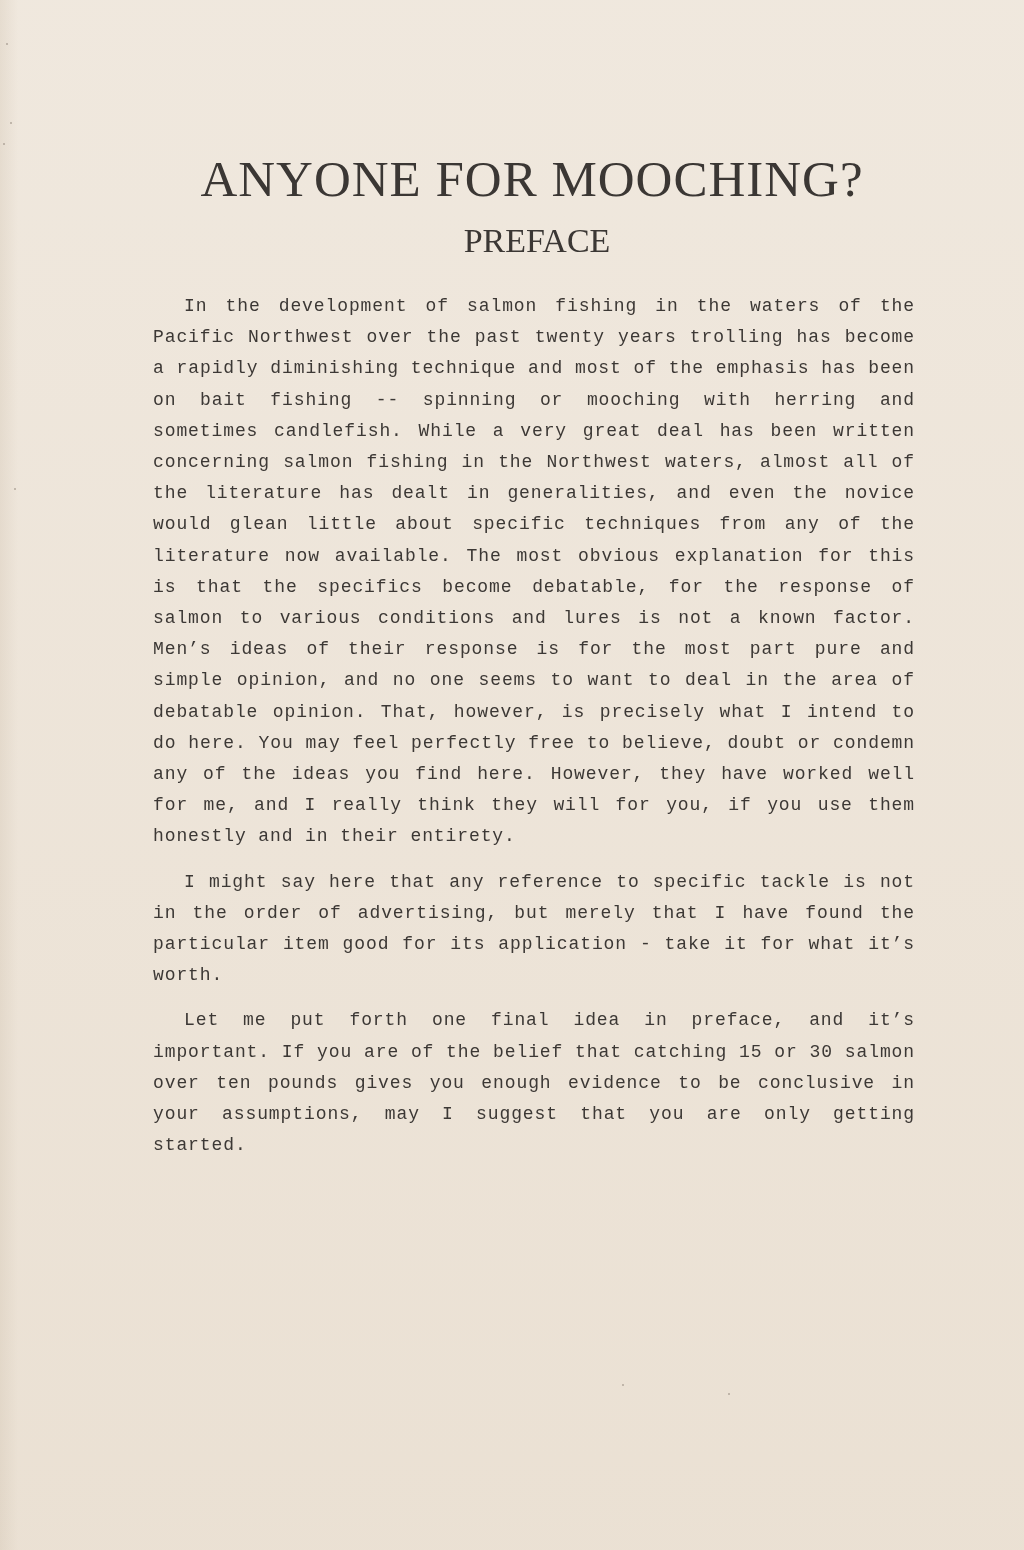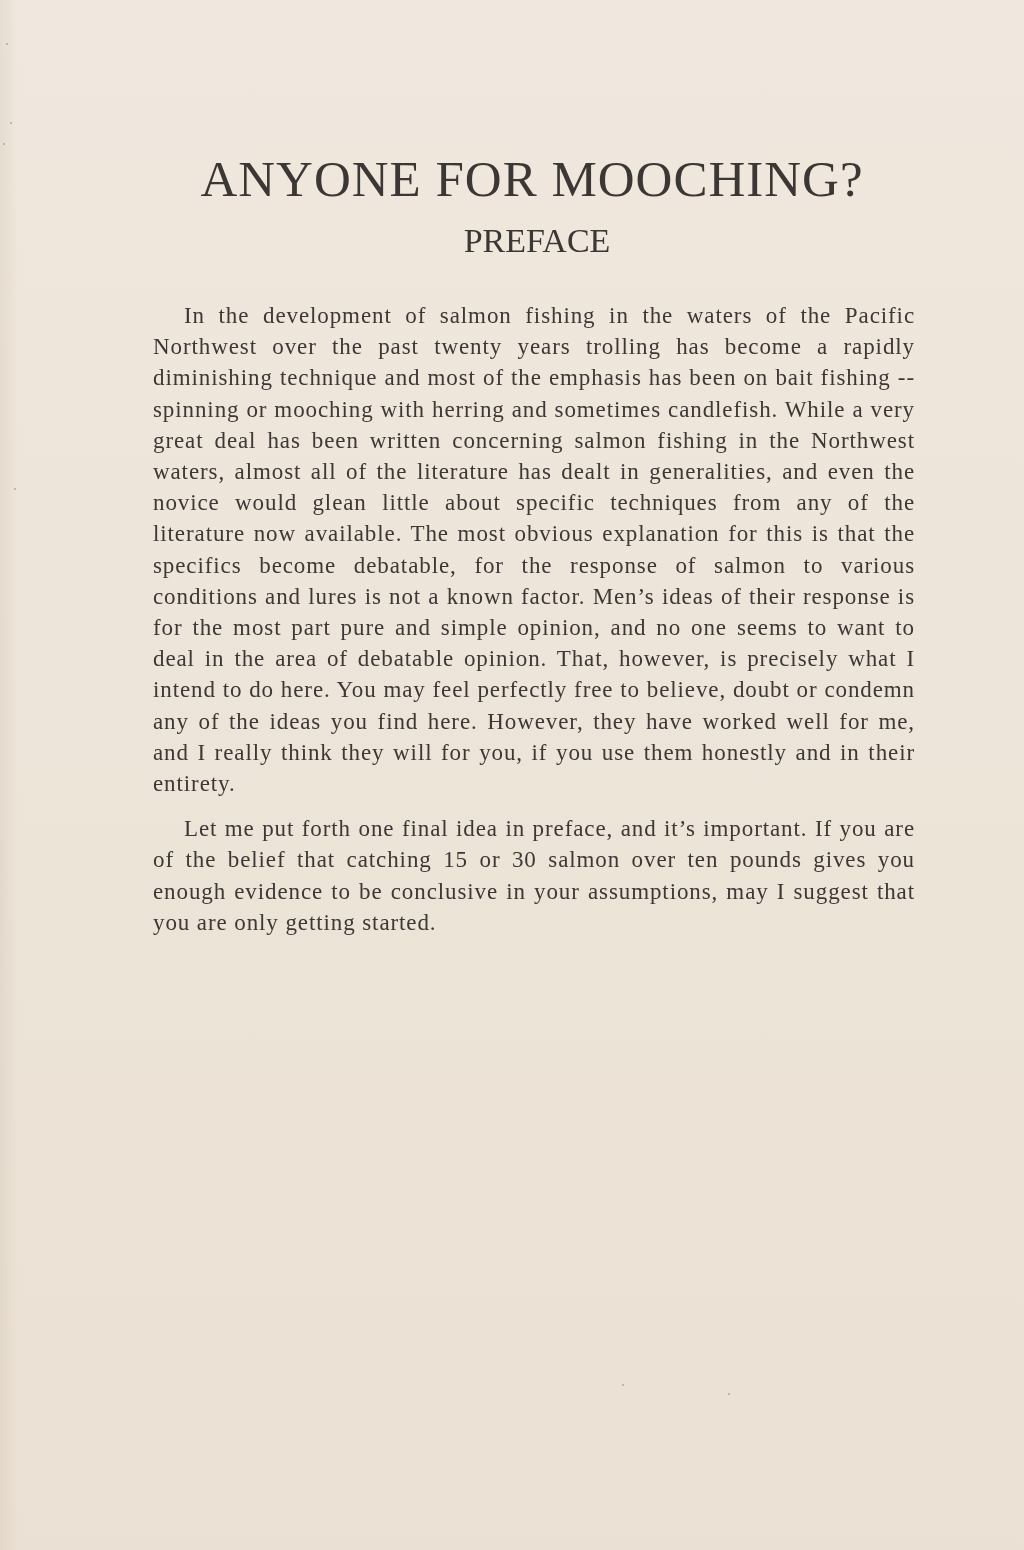--- a/index.html
+++ b/index.html
@@ -44,25 +44,25 @@
     width: 1074px;
     text-align: center;
     font-family: "Liberation Serif", "DejaVu Serif", serif;
     font-size: 34px;
     color: #3b3734;
     margin: 0;
     font-weight: normal;
   }
   .body-text {
     position: absolute;
-    top: 300px;
+    top: 291px;
     left: 153px;
     width: 762px;
-    font-family: Liberation Serif, serif;
-    font-size: 23px;
+    font-family: Liberation Mono, monospace;
+    font-size: 18px;
     line-height: 31.2px;
     letter-spacing: 0.9px;
     color: #3c3835;
     text-align: justify;
   }
   .body-text p {
     margin: 0 0 14px 0;
     text-indent: 31px;
   }
   .speck {
@@ -75,20 +75,21 @@
 </style>
 </head>
 <body>
 
 <div class="page">
   <h1 class="title">ANYONE FOR MOOCHING?</h1>
   <h2 class="subtitle">PREFACE</h2>
 
   <div class="body-text">
     <p>In the development of salmon fishing in the waters of the Pacific Northwest over the past twenty years trolling has become a rapidly diminishing technique and most of the emphasis has been on bait fishing -- spinning or mooching with herring and sometimes candlefish. While a very great deal has been written concerning salmon fishing in the Northwest waters, almost all of the literature has dealt in generalities, and even the novice would glean little about specific techniques from any of the literature now available. The most obvious explanation for this is that the specifics become debatable, for the response of salmon to various conditions and lures is not a known factor. Men’s ideas of their response is for the most part pure and simple opinion, and no one seems to want to deal in the area of debatable opinion. That, however, is precisely what I intend to do here. You may feel perfectly free to believe, doubt or condemn any of the ideas you find here. However, they have worked well for me, and I really think they will for you, if you use them honestly and in their entirety.</p>
+    <p>I might say here that any reference to specific tackle is not in the order of advertising, but merely that I have found the particular item good for its application - take it for what it’s worth.</p>
     <p>Let me put forth one final idea in preface, and it’s important. If you are of the belief that catching 15 or 30 salmon over ten pounds gives you enough evidence to be conclusive in your assumptions, may I suggest that you are only getting started.</p>
   </div>
 
   <span class="speck" style="left:6px; top:43px;"></span>
   <span class="speck" style="left:10px; top:122px;"></span>
   <span class="speck" style="left:3px; top:143px;"></span>
   <span class="speck" style="left:14px; top:488px;"></span>
   <span class="speck" style="left:728px; top:1393px;"></span>
   <span class="speck" style="left:622px; top:1384px;"></span>
 </div>

